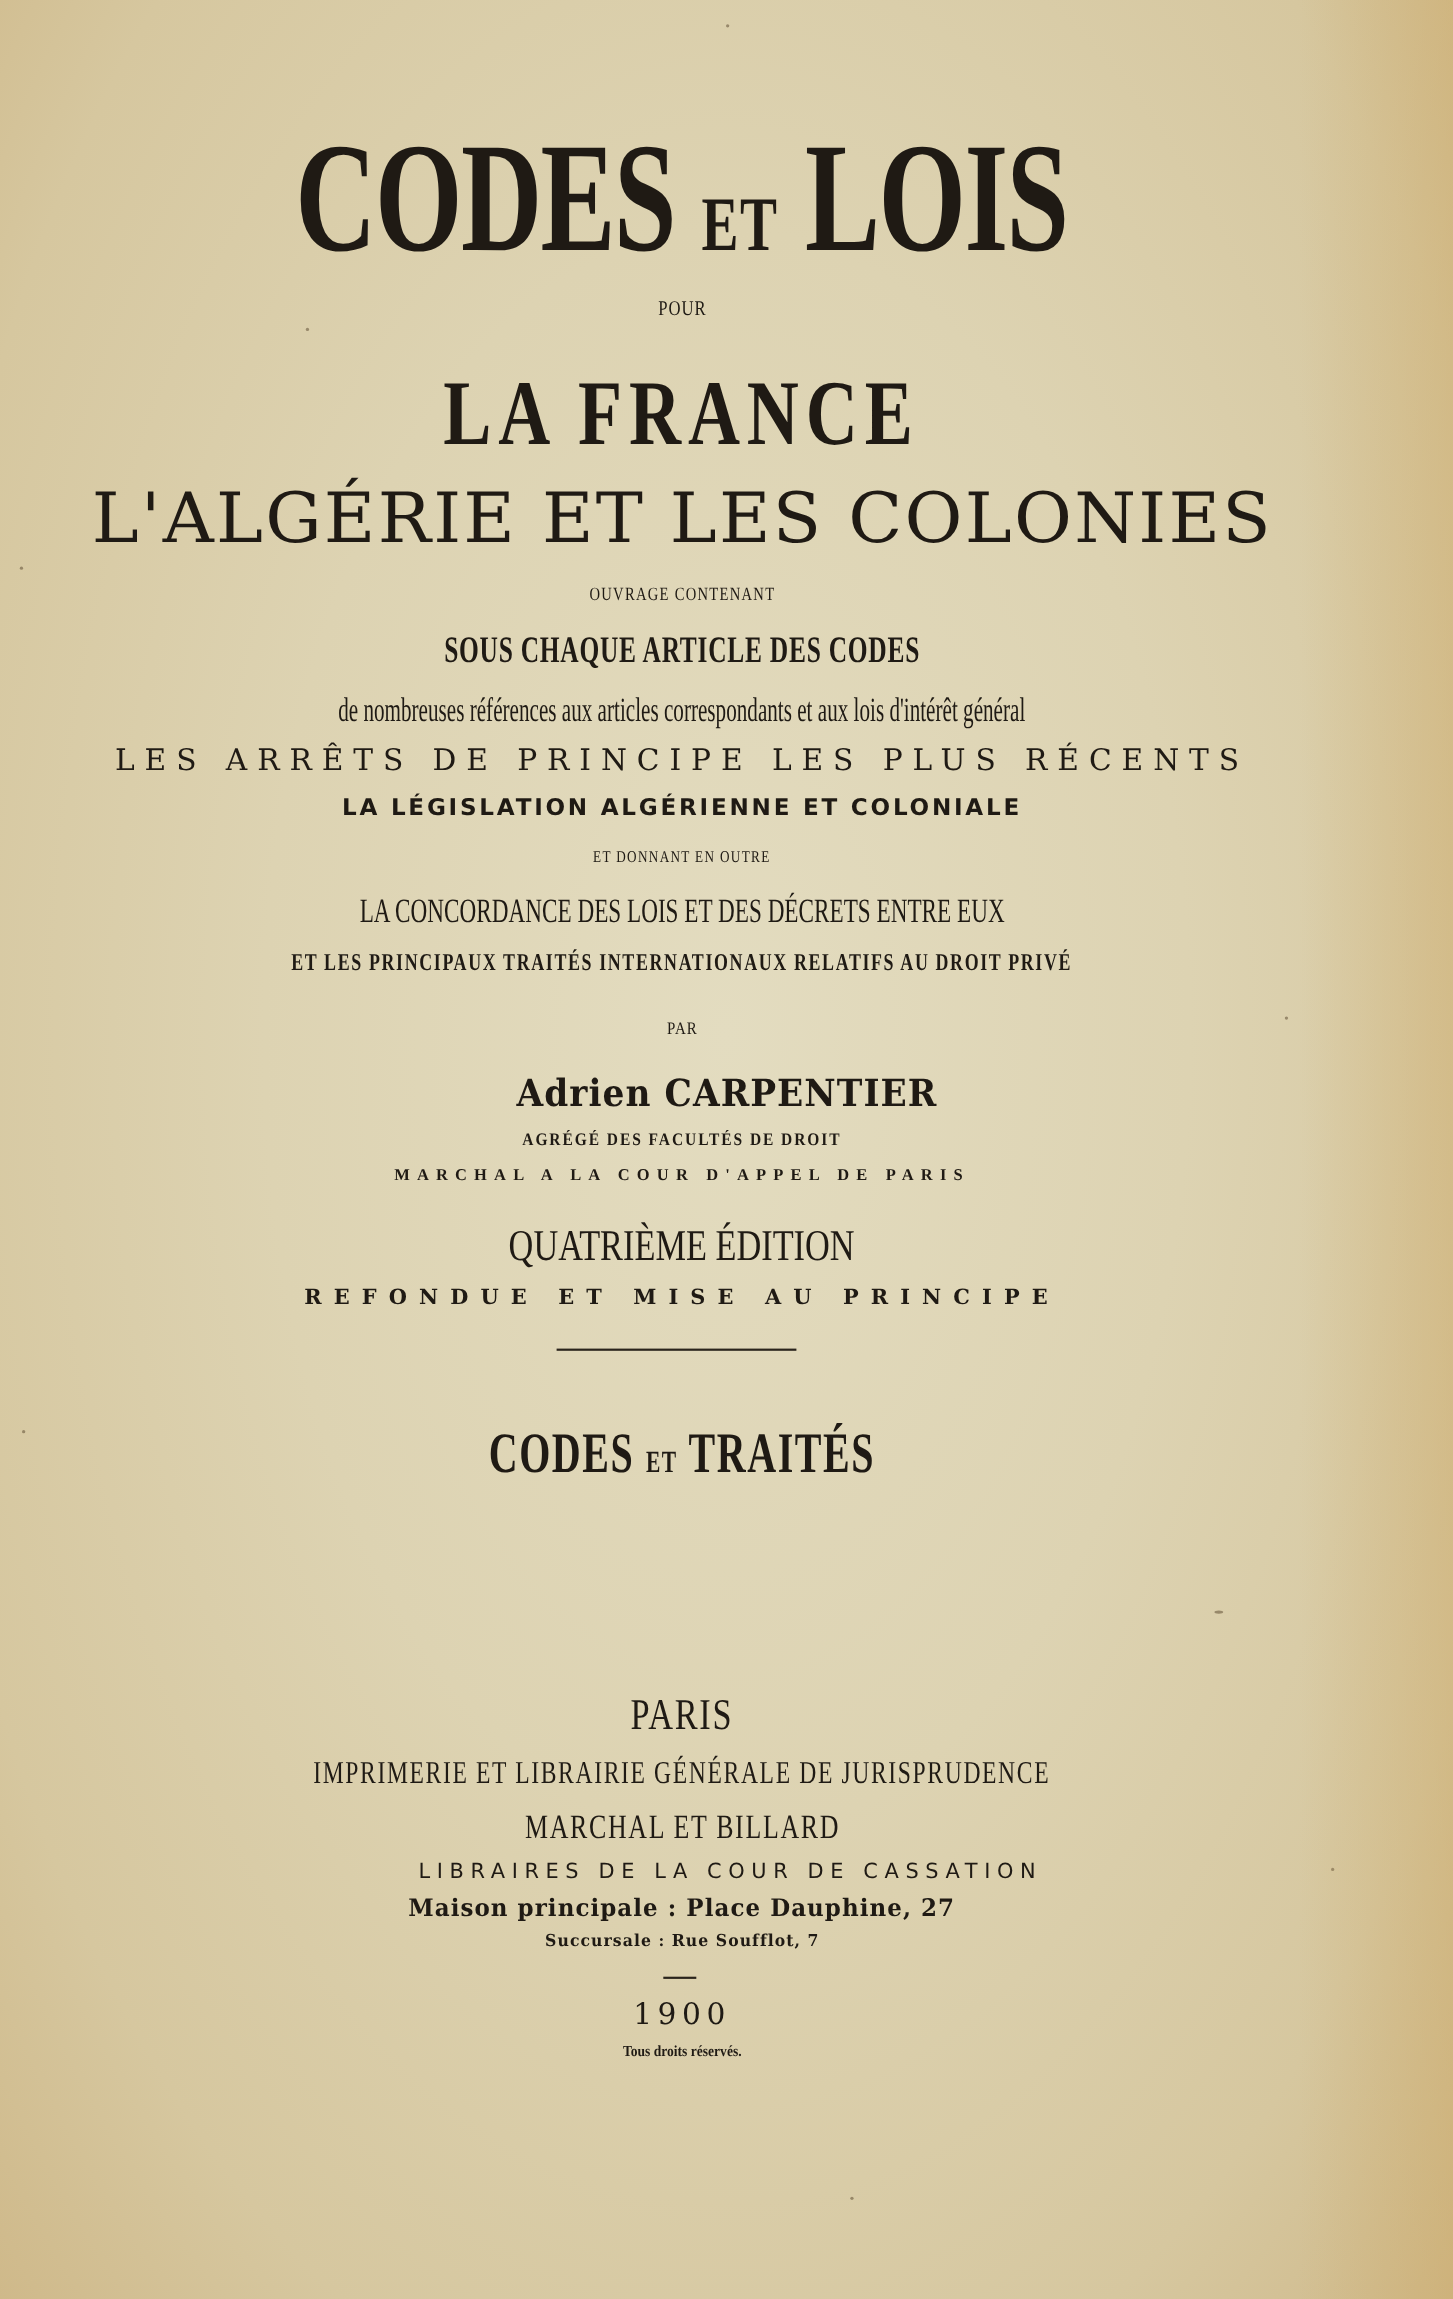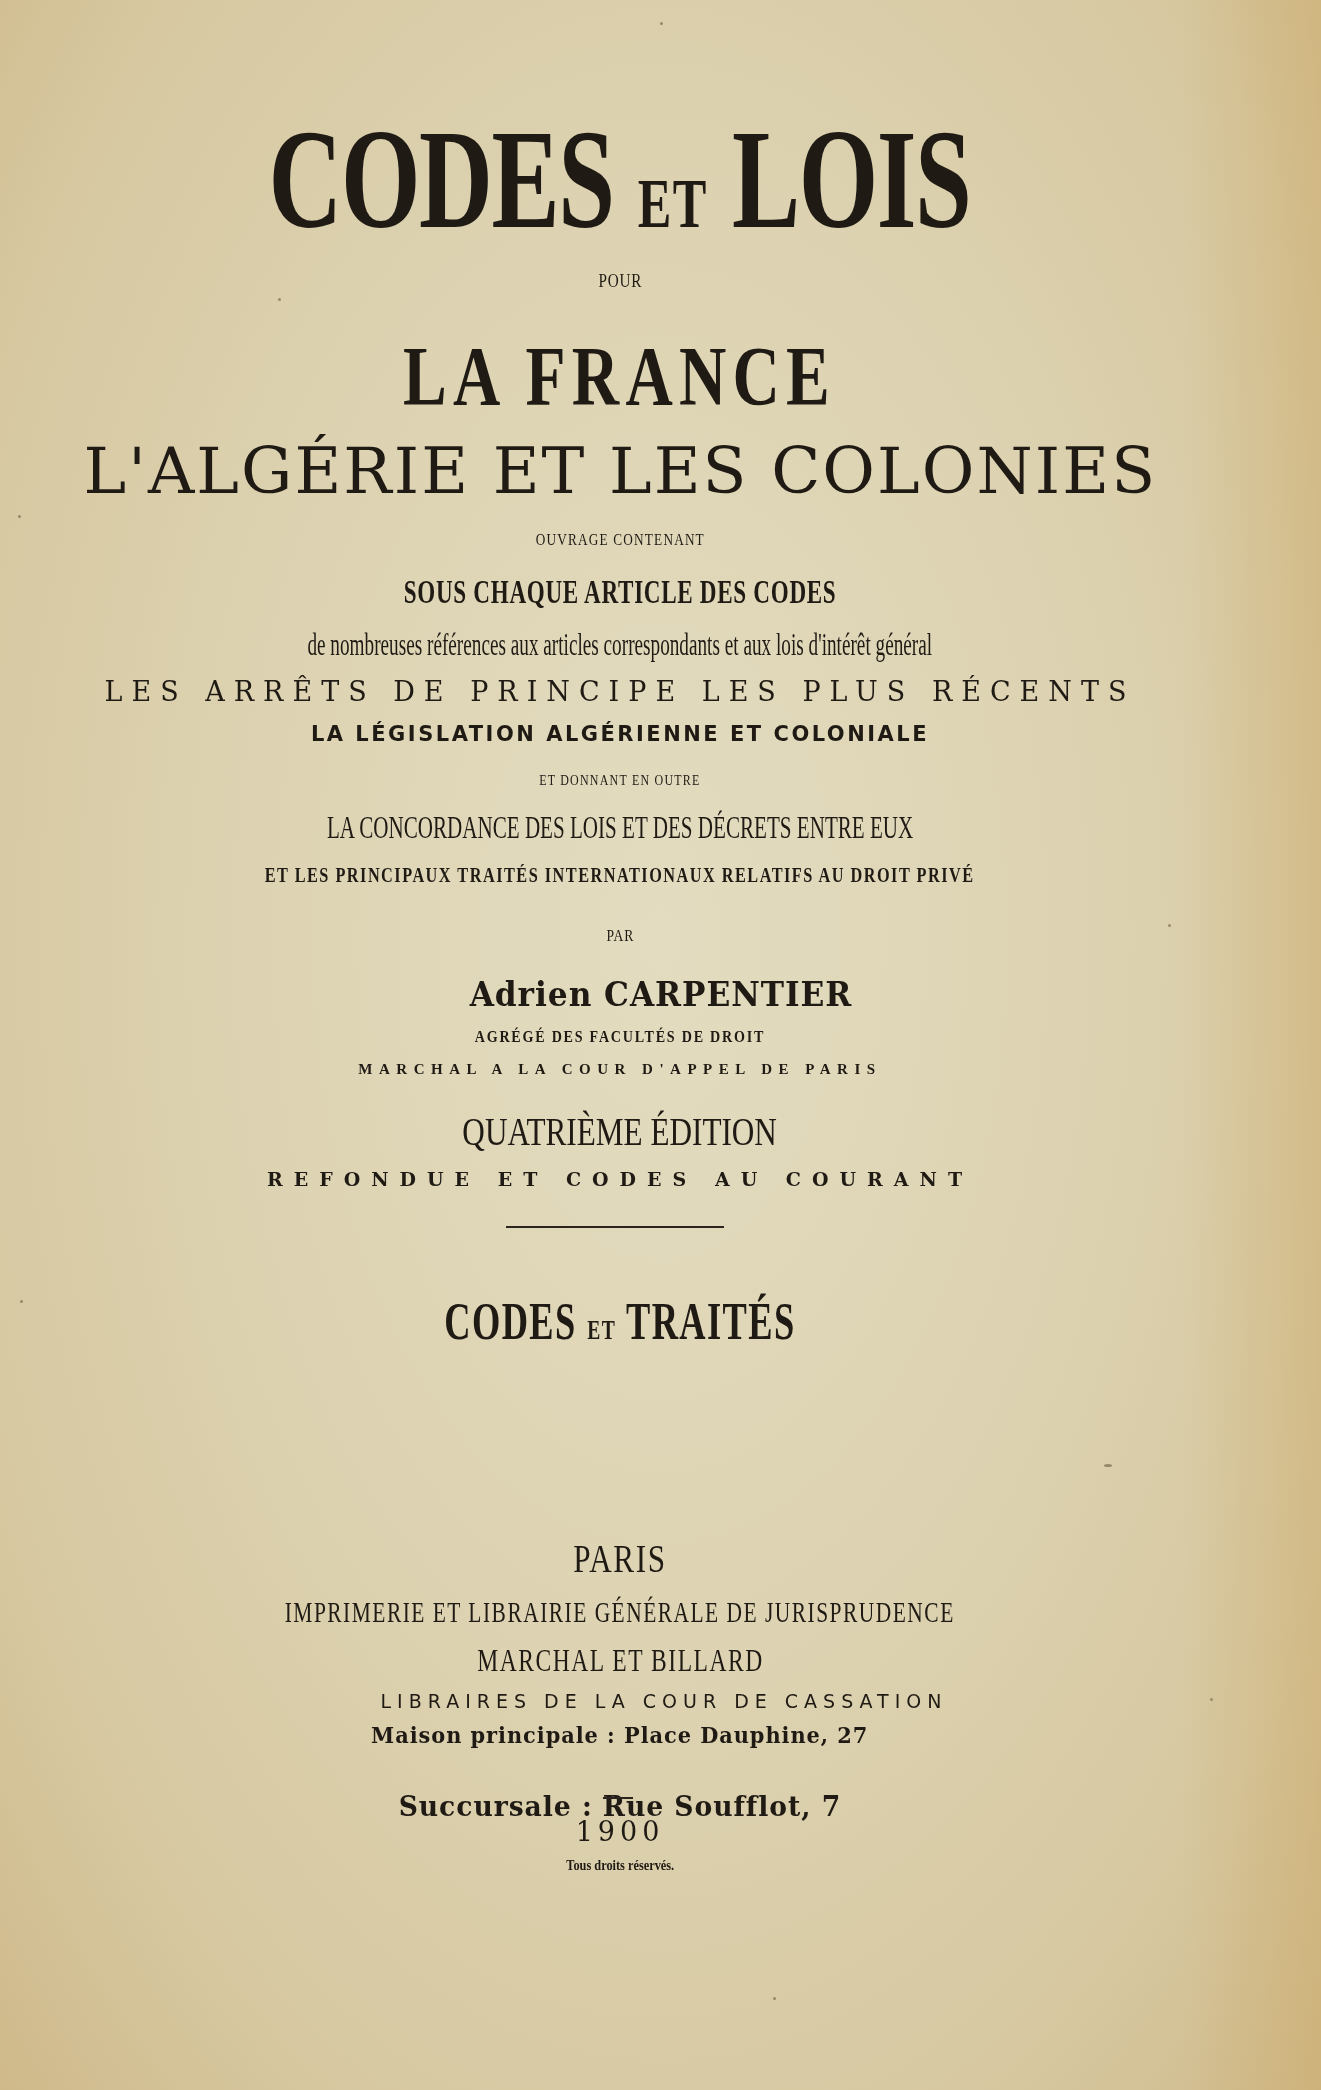--- a/index.html
+++ b/index.html
@@ -175,25 +175,24 @@
       top: 1722px;
       font-size: 22px;
       font-weight: bold;
       letter-spacing: 1px;
       font-family: "DejaVu Serif", serif;
     }
     .t-maison .condensed { transform: scaleX(0.95); }
 
     .t-succursale {
       top: 1755px;
-      font-size: 28px;
+      font-size: 15px;
       font-weight: bold;
       letter-spacing: 1px;
       font-family: "DejaVu Serif", serif;
-      margin-top: 35px;
     }
     .t-succursale .condensed { transform: scaleX(0.95); }
 
     .dash {
       position: absolute;
       top: 1797px;
       left: 603px;
       width: 30px;
       height: 2px;
       background: #2a241c;
@@ -287,21 +286,21 @@
   <div class="line t-agrege">
     <span class="condensed">AGRÉGÉ DES FACULTÉS DE DROIT</span>
   </div>
 
   <div class="line t-avocat">MARCHAL A LA COUR D'APPEL DE PARIS</div>
 
   <div class="line t-edition">
     <span class="condensed">QUATRIÈME ÉDITION</span>
   </div>
 
-  <div class="line t-refondue">REFONDUE ET CODES AU COURANT</div>
+  <div class="line t-refondue">REFONDUE ET MISE AU PRINCIPE</div>
 
   <div class="rule"></div>
 
   <div class="line t-codes-traites">
     <span class="condensed">
       <span>CODES</span>
       <span class="small-caps">ET</span>
       <span>TRAITÉS</span>
     </span>
   </div>

